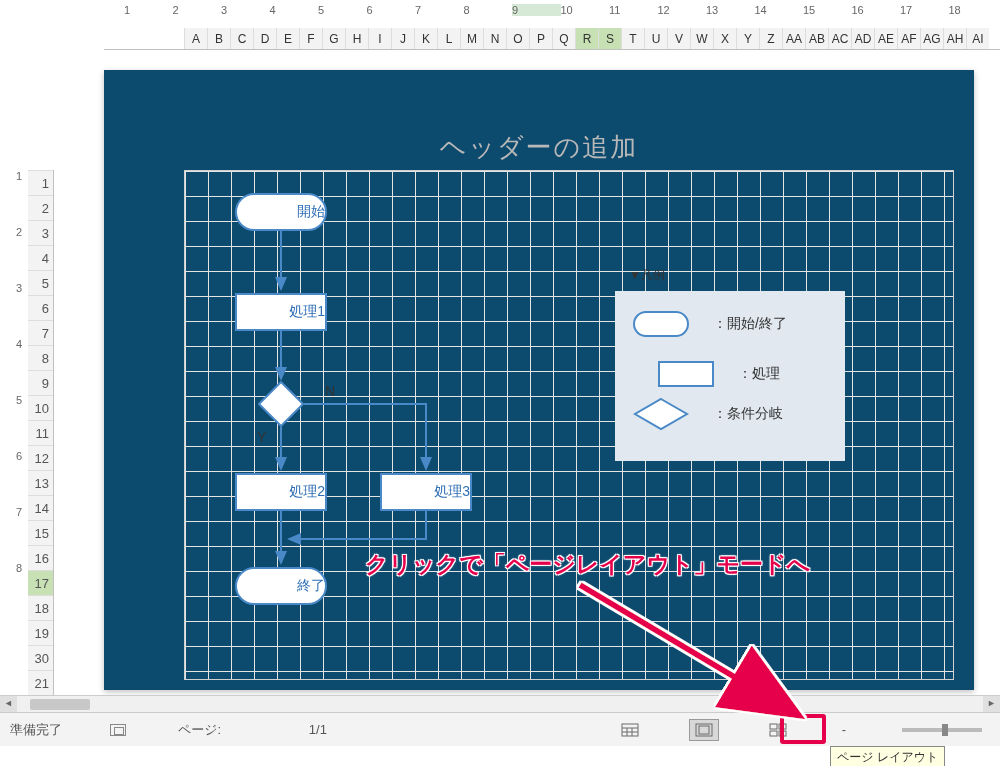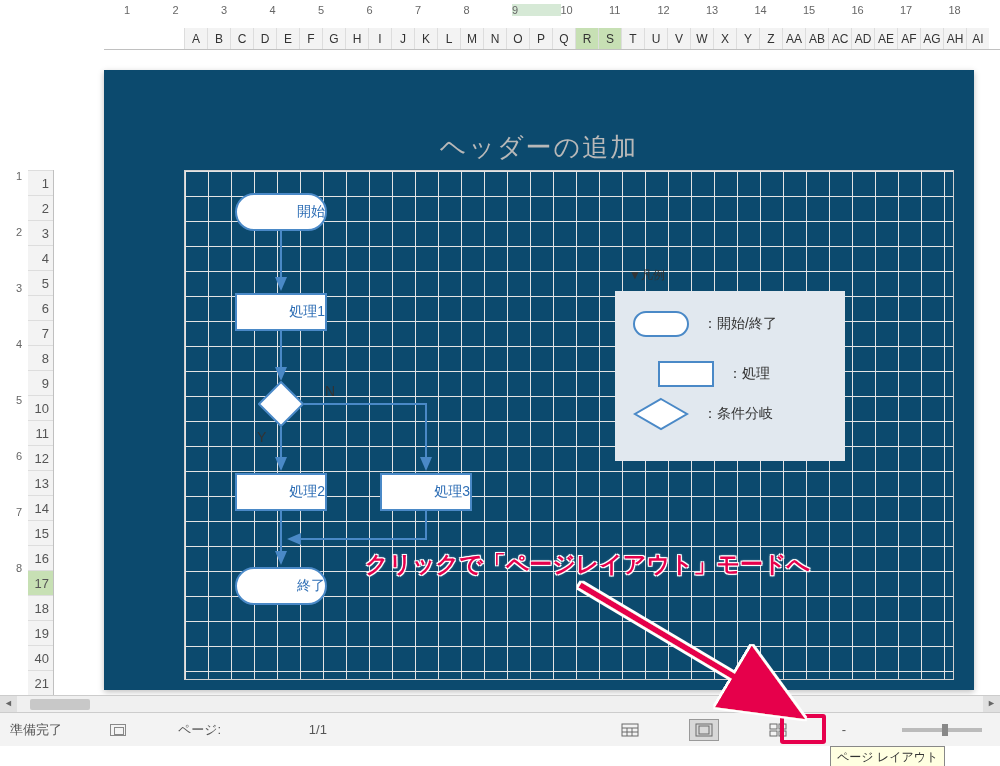--- a/index.html
+++ b/index.html
@@ -34,21 +34,21 @@
   .shape { position: absolute; font-size: 14px; color: #2e6eb5; display: flex; align-items: center; justify-content: flex-end; }
   .terminator { border: 2px solid #4a89c7; border-radius: 20px; background: #fff; width: 92px; height: 38px; }
   .process   { border: 2px solid #4a89c7; background: #fff; width: 92px; height: 38px; }
   .decision  { width: 46px; height: 46px; }
   .decision svg { position: absolute; inset: 0; }
   .lbl { position: absolute; font-size: 14px; color: #333; }
 
   
   .legend { position: absolute; left: 430px; top: 120px; width: 230px; height: 170px; background: #e1e8ef; }
   .legend-title { position: absolute; left: 444px; top: 96px; font-size: 12px; color: #333; }
-  .lg-row { position: absolute; display: flex; align-items: center; gap: 14px; }
+  .lg-row { position: absolute; display: flex; align-items: center; gap: 24px; }
   .lg-shape { display: flex; align-items: center; justify-content: center; }
   .lg-term { width: 56px; height: 26px; border: 2px solid #4a89c7; border-radius: 14px; background: #fff; }
   .lg-proc { width: 56px; height: 26px; border: 2px solid #4a89c7; background: #fff; }
   .lg-diamond svg { display: block; }
   .lg-label { font-size: 14px; color: #333; }
 
   
   .annot { position: absolute; left: 365px; top: 549px; font-size: 23px; font-weight: bold; color: #e6004c;
            text-shadow: -1px -1px 0 #fff, 1px -1px 0 #fff, -1px 1px 0 #fff, 1px 1px 0 #fff, 0 0 3px #fff; z-index: 5; }
   .arrow-annot { position: absolute; z-index: 20; }
@@ -159,21 +159,21 @@
       <div class="row-hdr-cell">10</div>
       <div class="row-hdr-cell">11</div>
       <div class="row-hdr-cell">12</div>
       <div class="row-hdr-cell">13</div>
       <div class="row-hdr-cell">14</div>
       <div class="row-hdr-cell">15</div>
       <div class="row-hdr-cell">16</div>
       <div class="row-hdr-cell sel">17</div>
       <div class="row-hdr-cell">18</div>
       <div class="row-hdr-cell">19</div>
-      <div class="row-hdr-cell">40</div>
+      <div class="row-hdr-cell">30</div>
       <div class="row-hdr-cell">21</div>
     </div>
 
 <div class="page">
   <div class="hdr-text">ヘッダーの追加</div>
   <div class="grid">
 
     <div class="shape terminator" style="left:50px; top:22px;">
           <span>開始</span>
         </div>

